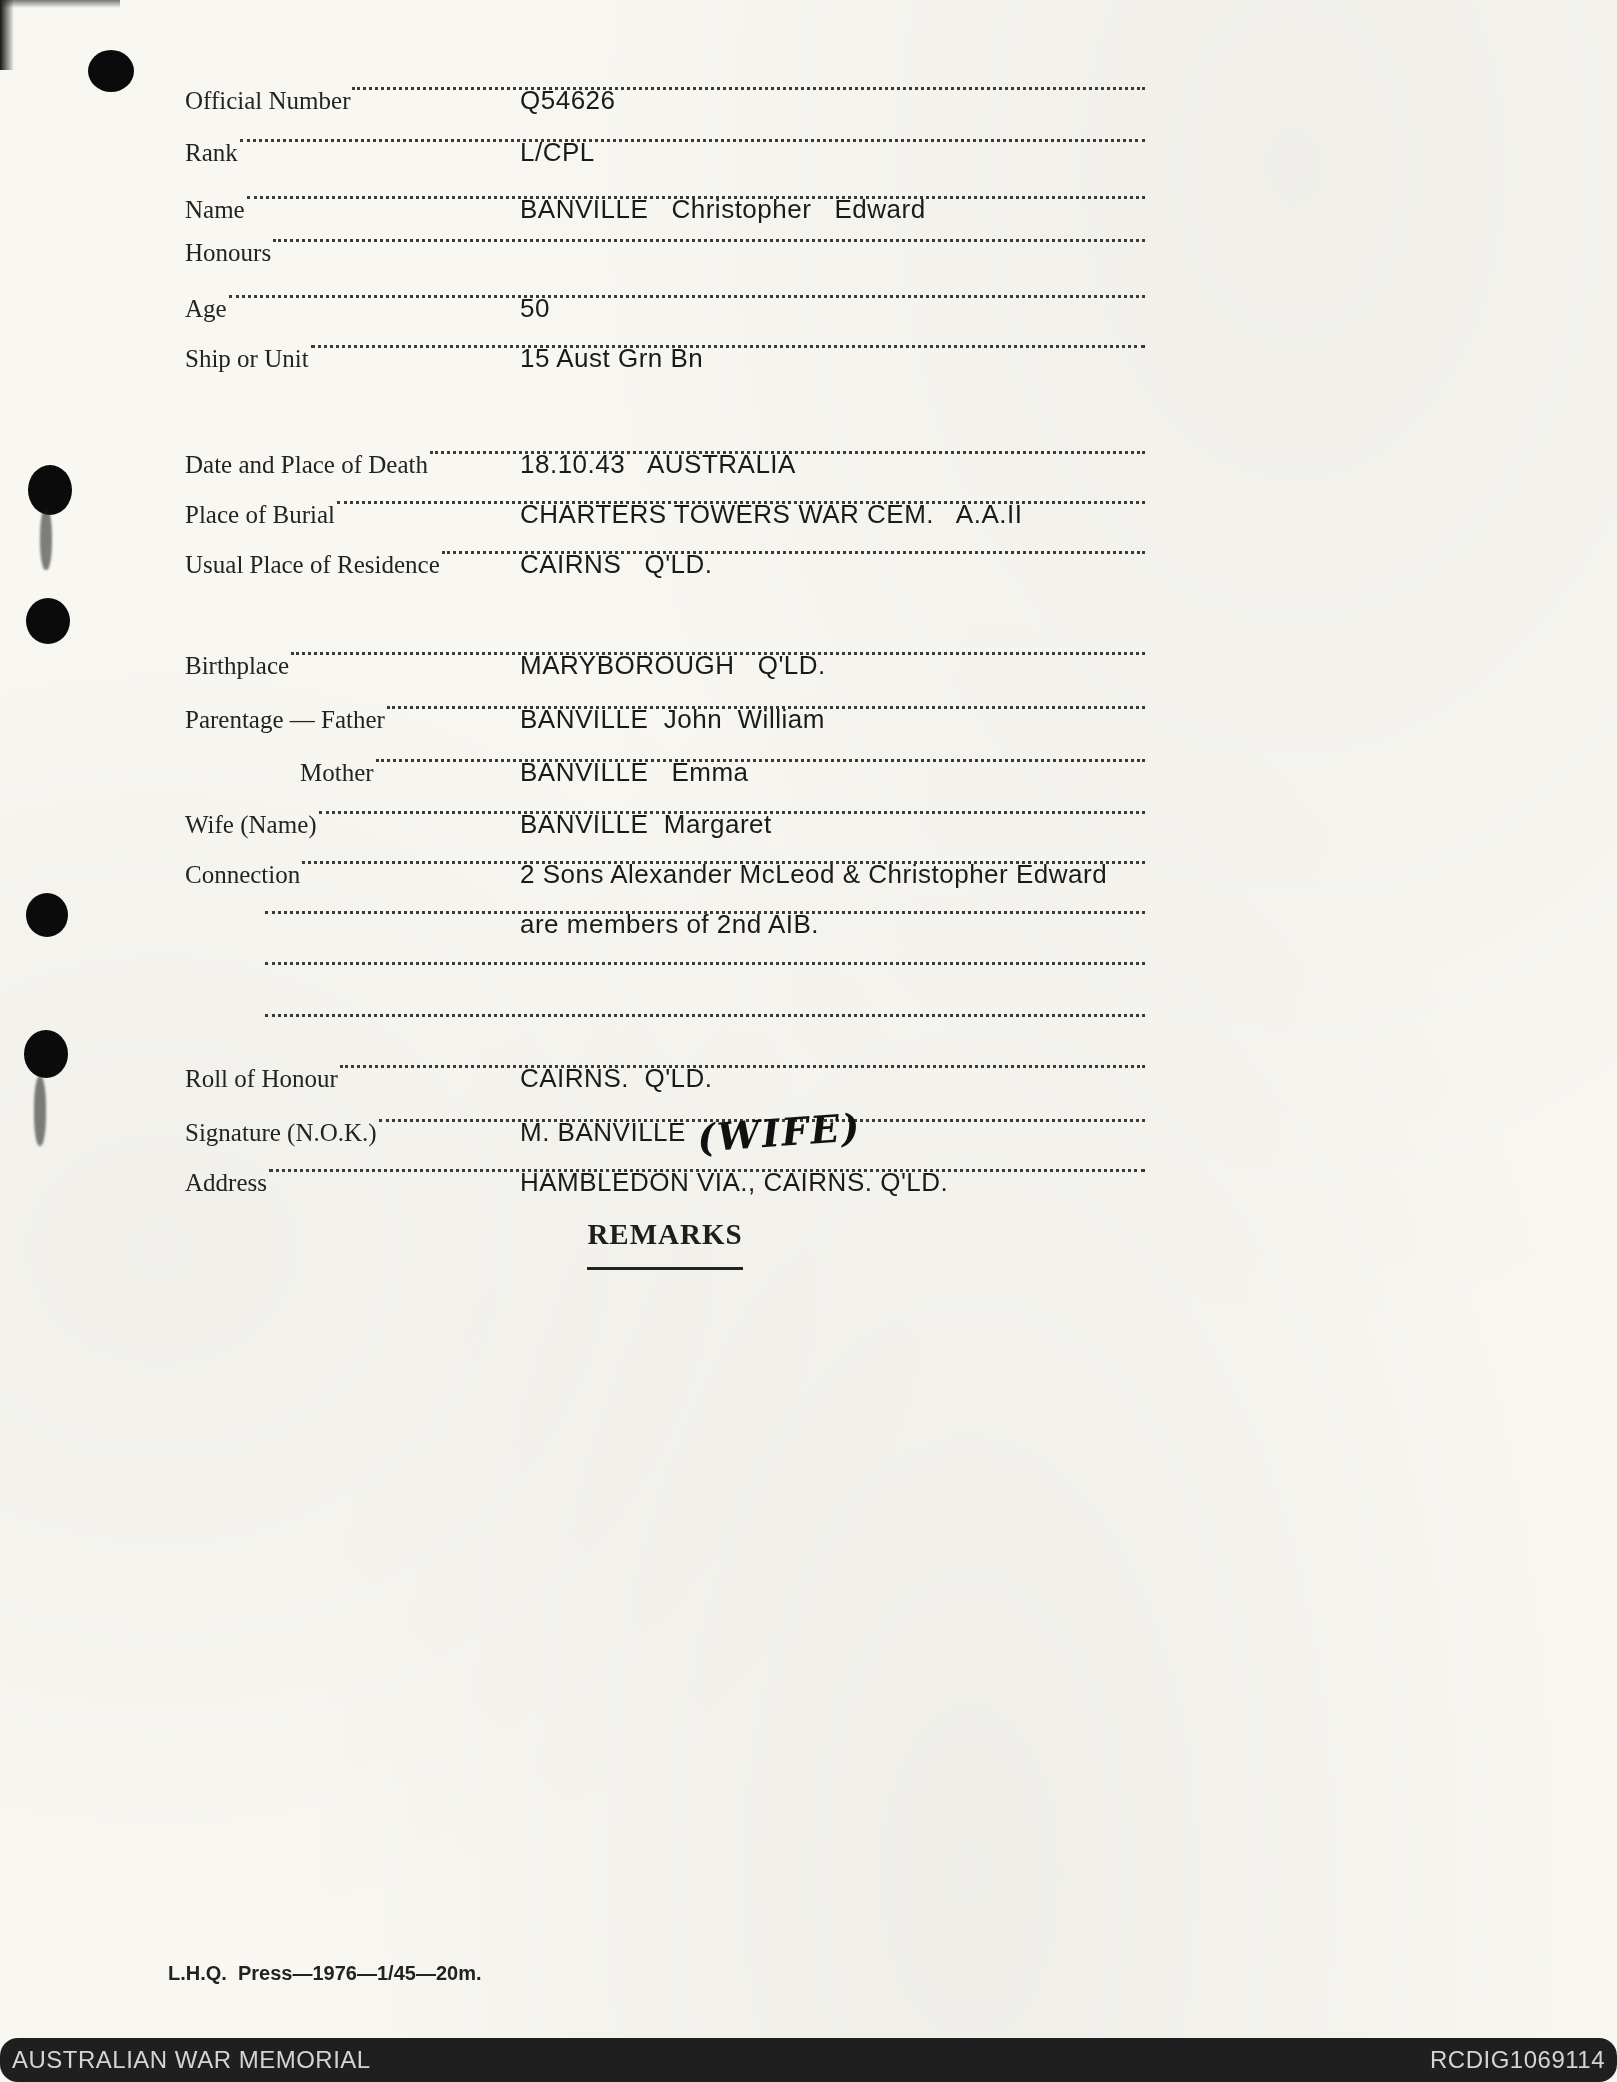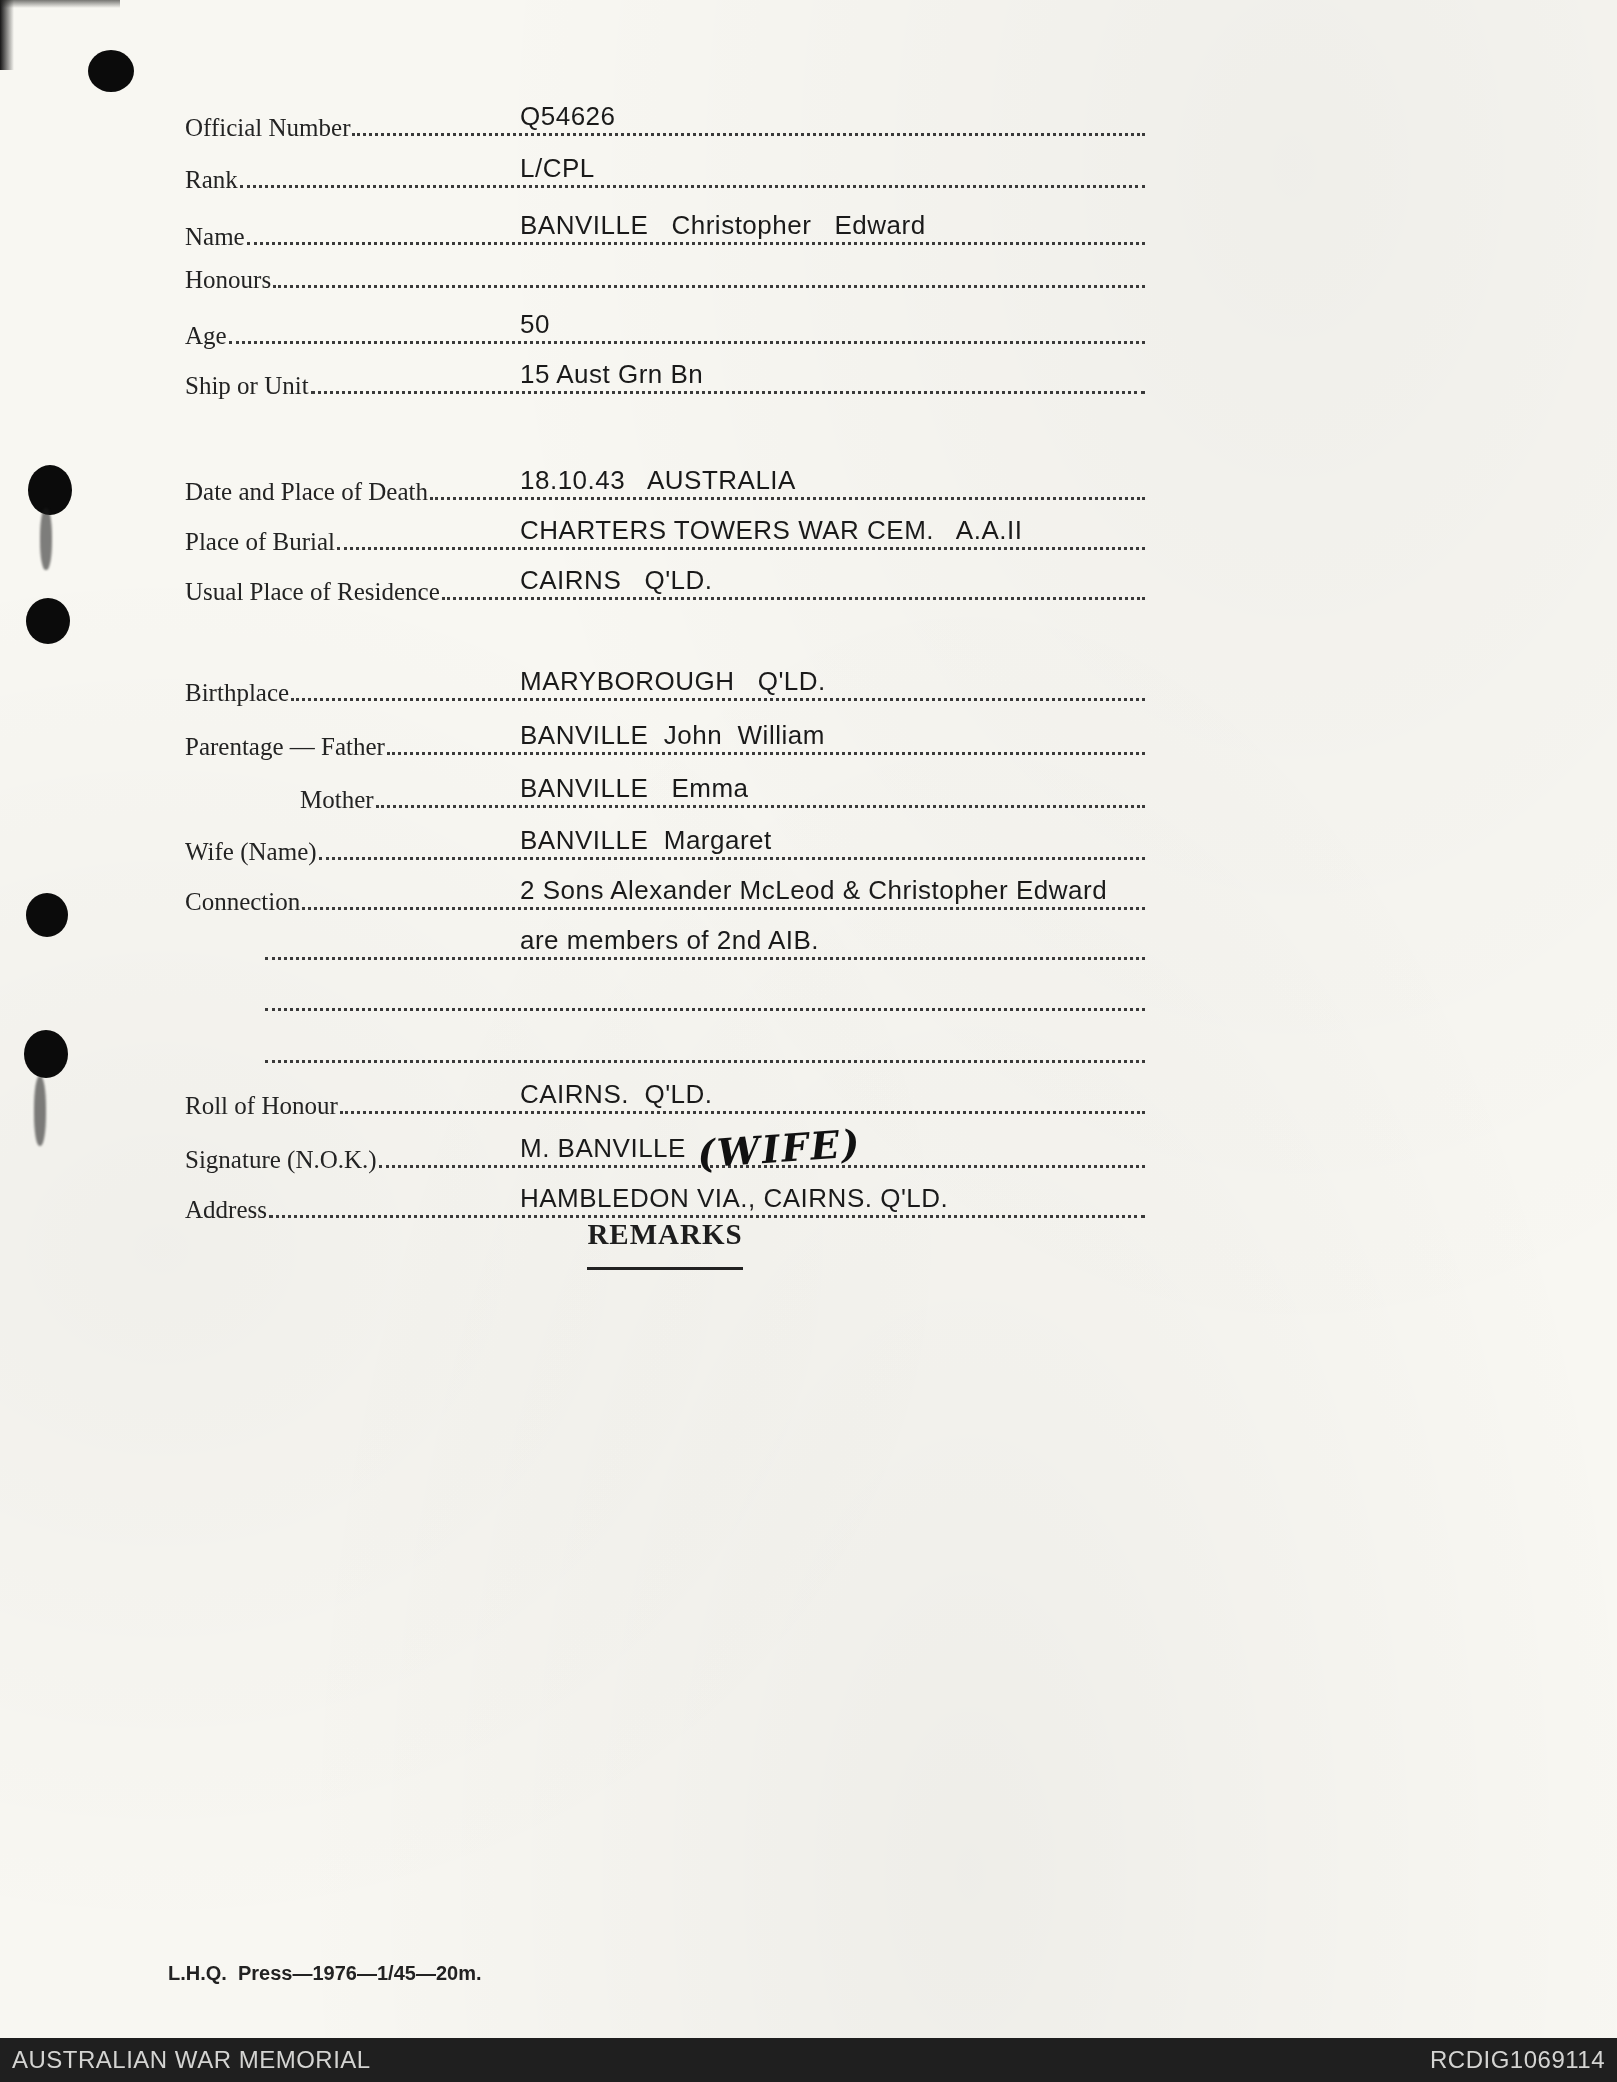--- a/index.html
+++ b/index.html
@@ -15,22 +15,21 @@
     font-family:"Liberation Serif", serif;
     color:#1e1e1e;
   }
   
   .row{
     position:absolute;
     left:185px;
     width:960px;
     height:38px;
     display:flex;
-    align-items:flex-end;
-    margin-top:16px;
+    align-items:flex-start;
   }
   .row .label{
     font-family:"Liberation Serif", serif;
     font-size:25px;
     color:#232323;
     white-space:nowrap;
     padding-right:2px;
     line-height:1.1;
   }
   .row .leader{
@@ -121,20 +120,21 @@
   .footer{
     position:absolute;
     left:0;bottom:0;
     width:1617px;height:44px;
     background:#1f1f1f;
     display:flex;
     justify-content:space-between;
     align-items:center;
     padding:0 12px;
     box-sizing:border-box;
+    border-radius:18px;
   }
   .footer span{
     font-family:"Liberation Sans", sans-serif;
     font-size:24px;
     color:#d4d4d2;
     letter-spacing:0.5px;
   }
 </style>
 </head>
 <body>

